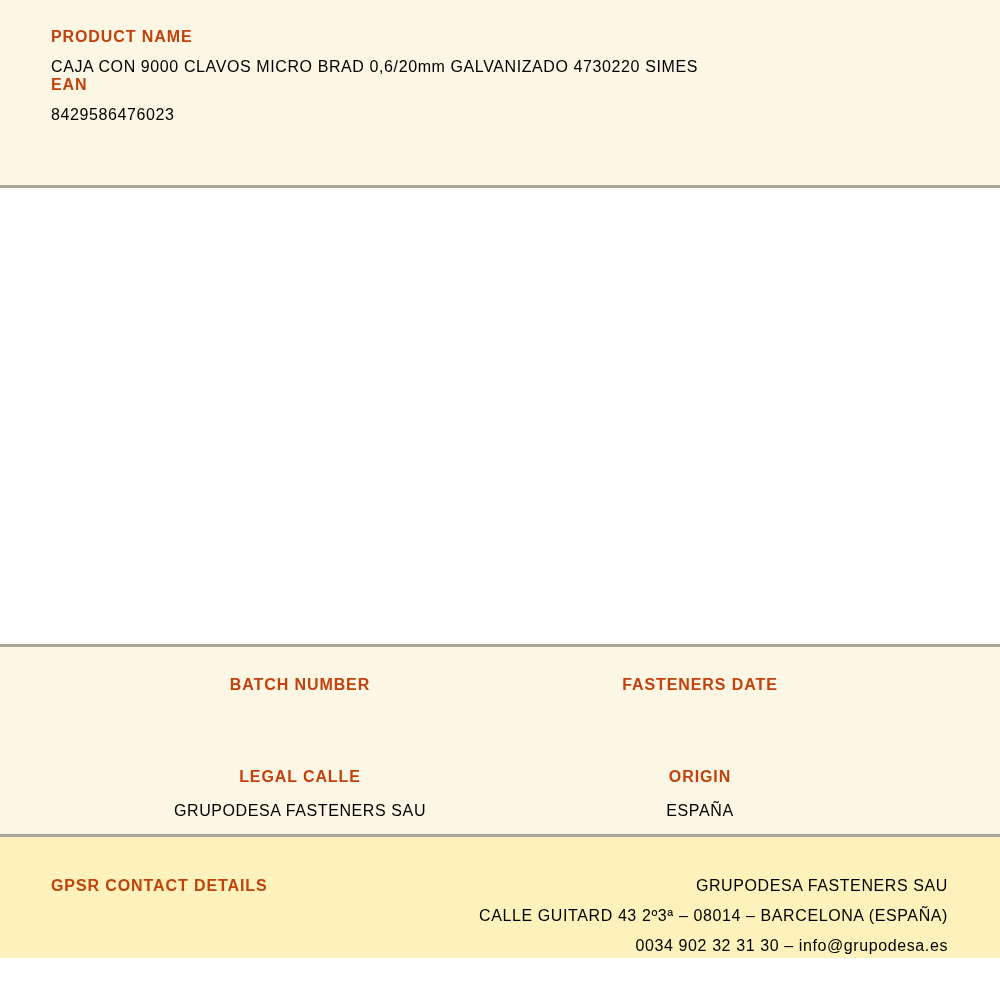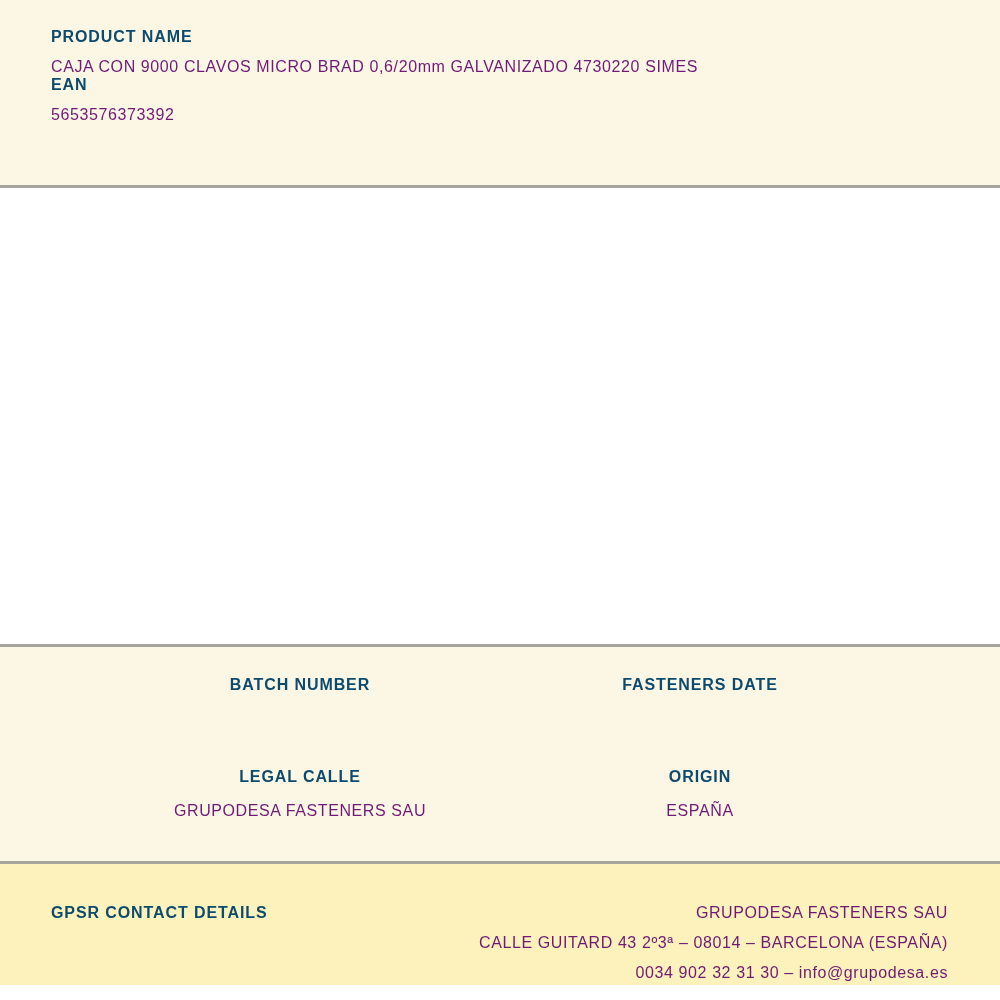--- a/index.html
+++ b/index.html
@@ -15,27 +15,27 @@
     height: 1000px;
     display: flex;
     flex-direction: column;
   }
 
   
   .label {
     font-size: 16px;
     font-weight: 700;
     letter-spacing: 0.9px;
-    color: #0c4a6e;
+    color: #c2410c;
   }
   .value {
     font-size: 16px;
     font-weight: 400;
     letter-spacing: 0.6px;
-    color: #701a75;
+    color: #000000;
   }
 
   
   .section-header {
     height: 185px;
     background: #fbf7e4;
     padding: 28px 51px 0 51px;
   }
   .section-header .field-value { margin-top: 12px; }
   .field-ean { }
@@ -48,21 +48,21 @@
   }
 
   
   .section-image {
     height: 456px;
     background: #ffffff;
   }
 
   
   .section-details {
-    height: 214px;
+    height: 187px;
     background: #fbf7e4;
     padding: 29px 100px 0 100px;
   }
   .details-grid {
     display: grid;
     grid-template-columns: 1fr 1fr;
     text-align: center;
   }
   .details-grid .cell { min-height: 16px; }
   .row-gap { height: 74px; }
@@ -89,21 +89,21 @@
 
 <div class="page">
 
   <div class="section-header">
     <div>
       <div class="label">PRODUCT NAME</div>
       <div class="value field-value">CAJA CON 9000 CLAVOS MICRO BRAD 0,6/20mm GALVANIZADO 4730220 SIMES</div>
     </div>
     <div class="field-ean">
       <div class="label">EAN</div>
-      <div class="value field-value">5653576373392</div>
+      <div class="value field-value">8429586476023</div>
     </div>
   </div>
 
   <div class="divider"></div>
 
   <div class="section-image"></div>
 
   <div class="divider"></div>
 
   <div class="section-details">

